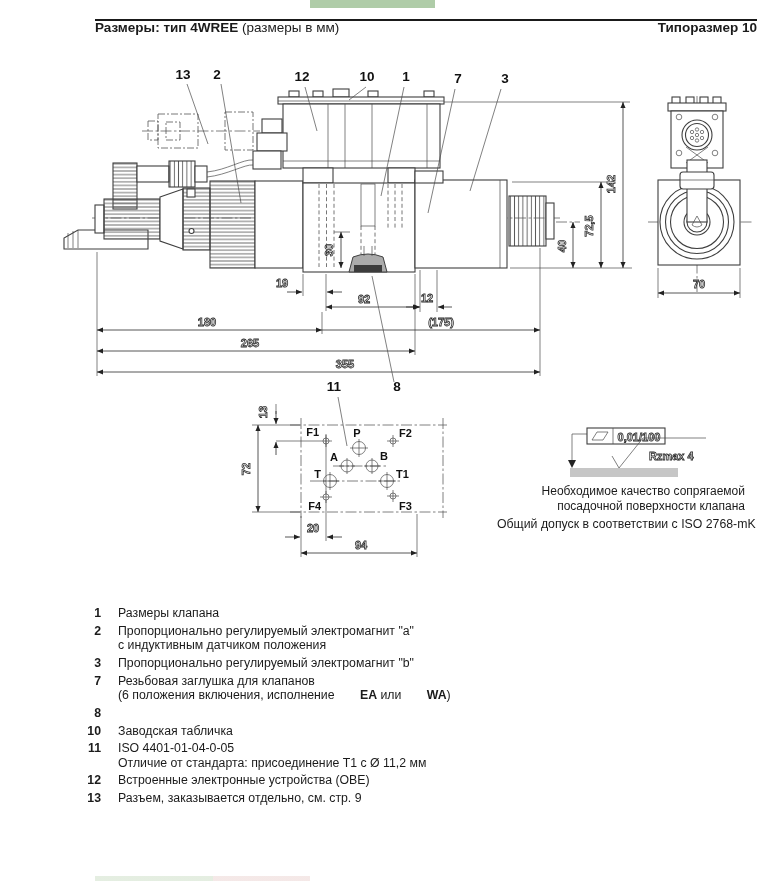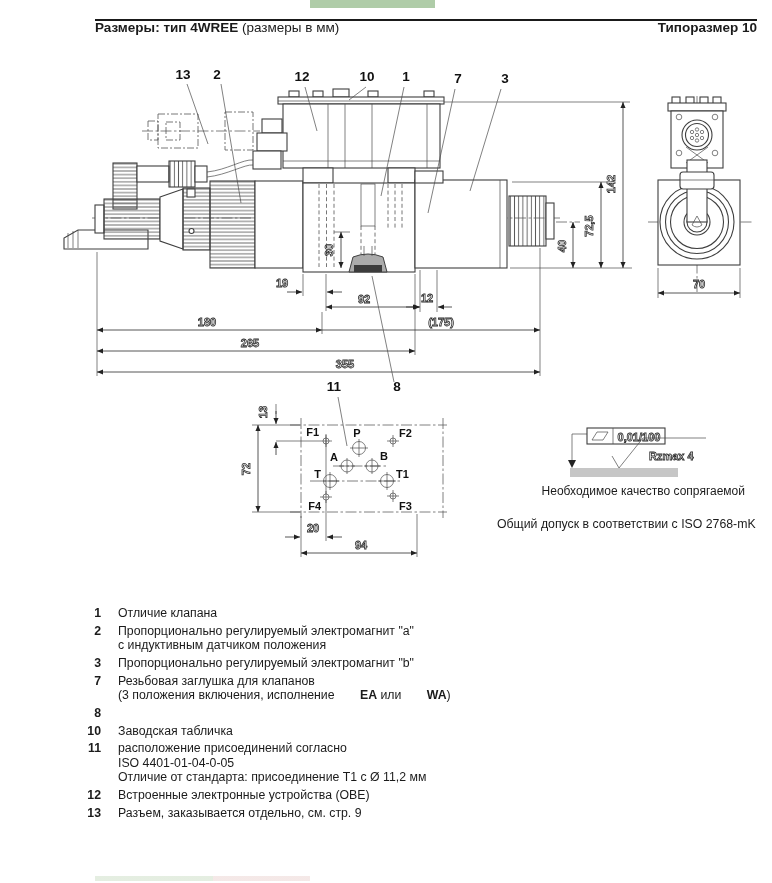--- a/index.html
+++ b/index.html
@@ -292,63 +292,63 @@
     <path class="t" d="M592 440 L597 432 L608 432 L603 440 Z"></path>
     <text class="dim" x="639" y="441" text-anchor="middle">0,01/100</text>
     <path class="t" d="M612 456 L619 468 L643 438 L706 438"></path>
     <text class="dim" x="649" y="460" text-anchor="start">Rzmax 4</text>
     <rect x="570" y="468" width="108" height="9" fill="#c6c6c6"></rect>
   </g>
 </svg>
 
 <div class="cap">
   <div>Необходимое качество сопрягаемой</div>
+  <div>посадочной поверхности клапана</div>
 </div>
 <div class="tolnote">Общий допуск в соответствии с ISO 2768-mK</div>
 
 <div class="legend">
   <div class="li">
     <span class="num">1</span>
     <span class="txt">
-        <div>Отличие клапана</div>
+        <div>Размеры клапана</div>
       </span>
   </div>
   <div class="li">
     <span class="num">2</span>
     <span class="txt">
       <div>Пропорционально регулируемый электромагнит "a"</div>
       <div>с индуктивным датчиком положения</div>
     </span>
   </div>
   <div class="li">
     <span class="num">3</span>
     <span class="txt">
         <div>Пропорционально регулируемый электромагнит "b"</div>
       </span>
   </div>
   <div class="li">
     <span class="num">7</span>
     <span class="txt">
       <div>Резьбовая заглушка для клапанов</div>
-      <div><span>(3 положения включения, исполнение </span><b>EA</b><span> или </span><b>WA</b><span>)</span></div>
+      <div><span>(6 положения включения, исполнение </span><b>EA</b><span> или </span><b>WA</b><span>)</span></div>
     </span>
   </div>
   <div class="li">
     <span class="num">8</span>
   </div>
   <div class="li">
     <span class="num">10</span>
     <span class="txt">
         <div>Заводская табличка</div>
       </span>
   </div>
   <div class="li">
     <span class="num">11</span>
     <span class="txt">
-      <div>расположение присоединений согласно</div>
       <div>ISO 4401-01-04-0-05</div>
       <div>Отличие от стандарта: присоединение T1 с Ø 11,2 мм</div>
     </span>
   </div>
   <div class="li">
     <span class="num">12</span>
     <span class="txt">
         <div>Встроенные электронные устройства (OBE)</div>
       </span>
   </div>

